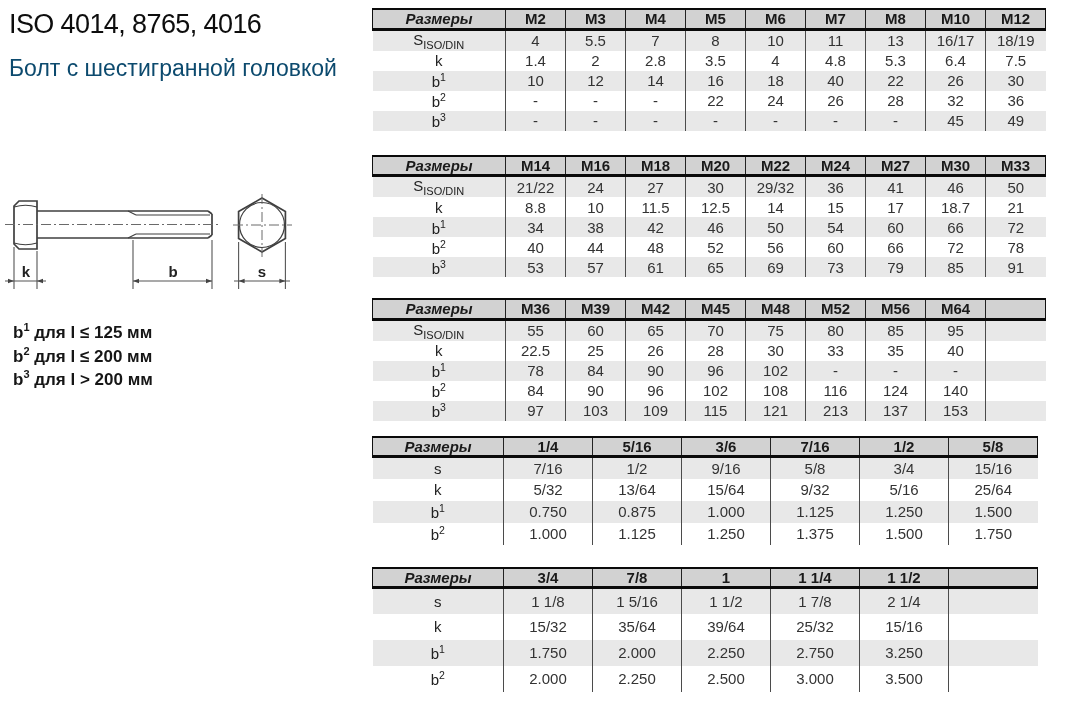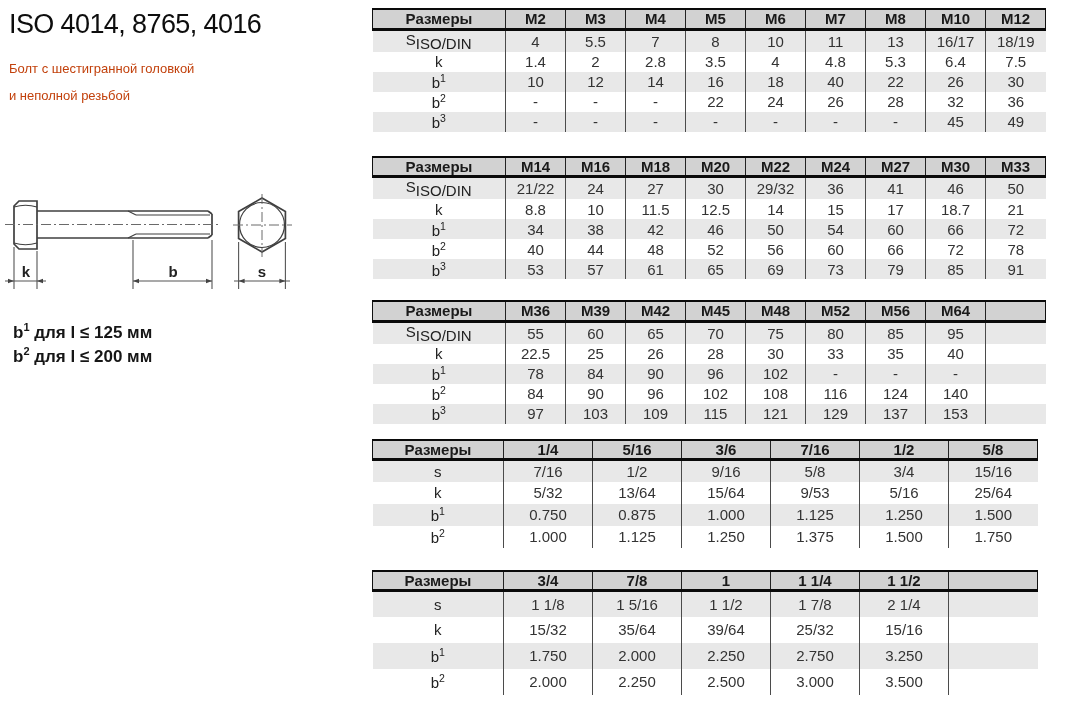--- a/index.html
+++ b/index.html
@@ -6,21 +6,21 @@
   html,body { margin:0; padding:0; }
   body {
     width:1067px; height:720px; position:relative; overflow:hidden;
     background:#ffffff; color:#1c1c1c;
     font-family:"Liberation Sans","DejaVu Sans",sans-serif;
   }
   
   .left-pane { position:absolute; left:9px; top:8px; width:356px; }
   .title-line { font-size:27px; font-weight:400; line-height:33px; letter-spacing:-0.6px; color:#0d0d0d; }
   .subtitle { margin-top:14px; }
-  .subtitle-line { font-size:13px; line-height:27px; color:#c2410c; }
+  .subtitle-line { font-size:23px; line-height:27px; color:#0c4a6e; }
   .drawing { position:absolute; left:5px; top:190px; }
   .notes { position:absolute; left:13px; top:318px; font-size:17px; line-height:19px; color:#161616;font-weight:bold; }
   .note-line sup { font-size:11px; }
   
   .tables-pane { position:absolute; left:372px; top:8px; }
   table { border-collapse:collapse; table-layout:fixed; }
   table.metric   { width:673px; }
   table.imperial { width:665px; }
   .tables-pane table:nth-of-type(1){ margin-bottom:24px; }
   .tables-pane table:nth-of-type(2){ margin-bottom:21px; }
@@ -31,46 +31,45 @@
   table.imperial col          { width:89px; }
   table.imperial col.col-label{ width:131px; }
   th, td { padding:0; text-align:center; vertical-align:middle; white-space:nowrap; overflow:hidden; font-size:15px; }
   thead th {
     background:var(--header-bg,#d2d2d2);
     font-weight:700; height:20px; color:#1a1a1a;
     border-top:2.5px solid #0a0a0a;
     border-bottom:3px solid #0a0a0a;
   }
   thead th + th { border-left:1.4px solid #222; }
-  thead th:first-child { border-left:1.4px solid #111; }
+  thead th:first-child { border-left:1.4px solid #111;font-style:italic; }
   thead th:last-child  { border-right:1.4px solid #111; }
   tbody td { height:20px; color:#333; }
   tbody td + td { border-left:1.3px solid #4b4b4b; }
   tbody tr:nth-child(odd) { background:var(--band-bg,#e8e8e8); }
   table.imperial tbody td { height:22px; }
   table.imperial-tall tbody td { height:26px; }
   td.rowlabel { color:#222; }
   td.rowlabel sup { font-size:10.5px; }
-  td.rowlabel sub { font-size:15px; }
+  td.rowlabel sub { font-size:11px; }
   
   .obj  { stroke:#3f3f3f; stroke-width:1.7; fill:none; }
   .thin { stroke:#3f3f3f; stroke-width:1.2; fill:none; }
   .cl   { stroke:#6a6a6a; stroke-width:1; fill:none; stroke-dasharray:10 3 2 3; }
   .dim  { stroke:#555555; stroke-width:1.1; fill:none; }
   .arrow{ fill:#444444; stroke:none; }
   .dimtext { font-family:"Liberation Sans","DejaVu Sans",sans-serif; font-size:15px; font-weight:700; fill:#222; text-anchor:middle; }
 </style>
 </head>
 <body>
 
 <div class="left-pane">
   <div class="title-line">ISO 4014, 8765, 4016</div>
   <div class="subtitle">
     <div class="subtitle-line">Болт с шестигранной головкой</div>
-    <div class="subtitle-line">и неполной резьбой</div>
   </div>
 </div>
 
 <svg class="drawing" width="300" height="115" viewBox="0 0 300 115">
 
   <g>
     <polygon class="obj" points="9,16 14,11 32,11 32,59 14,59 9,54"></polygon>
     <path class="thin" d="M9,17 Q20.5,13.5 32,17"></path>
     <path class="thin" d="M9,53 Q20.5,56.5 32,53"></path>
     <line class="obj" x1="32" y1="21" x2="203" y2="21"></line>
@@ -116,20 +115,21 @@
     <line class="dim" x1="229" y1="91" x2="285" y2="91"></line>
     <polygon class="arrow" points="233.6,91 239.6,88.7 239.6,93.3"></polygon>
     <polygon class="arrow" points="280.4,91 274.4,88.7 274.4,93.3"></polygon>
     <text class="dimtext" x="257" y="87">s</text>
   </g>
 </svg>
 
 <div class="notes">
     <div class="note-line">b<sup>1</sup> для l ≤ 125 мм</div>
     <div class="note-line">b<sup>2</sup> для l ≤ 200 мм</div>
+    <div class="note-line">b<sup>3</sup> для l &gt; 200 мм</div>
   </div>
 
 <div class="tables-pane">
     <table class="metric">
       <colgroup>
         <col class="col-label">
         <col>
         <col>
         <col>
         <col>
@@ -382,21 +382,21 @@
           <td>140</td>
           <td></td>
         </tr>
         <tr>
           <td class="rowlabel">b<sup>3</sup></td>
           <td>97</td>
           <td>103</td>
           <td>109</td>
           <td>115</td>
           <td>121</td>
-          <td>129</td>
+          <td>213</td>
           <td>137</td>
           <td>153</td>
           <td></td>
         </tr>
       </tbody>
     </table>
     <table class="imperial">
       <colgroup>
         <col class="col-label">
         <col>
@@ -425,21 +425,21 @@
           <td>9/16</td>
           <td>5/8</td>
           <td>3/4</td>
           <td>15/16</td>
         </tr>
         <tr>
           <td class="rowlabel">k</td>
           <td>5/32</td>
           <td>13/64</td>
           <td>15/64</td>
-          <td>9/53</td>
+          <td>9/32</td>
           <td>5/16</td>
           <td>25/64</td>
         </tr>
         <tr>
           <td class="rowlabel">b<sup>1</sup></td>
           <td>0.750</td>
           <td>0.875</td>
           <td>1.000</td>
           <td>1.125</td>
           <td>1.250</td>

